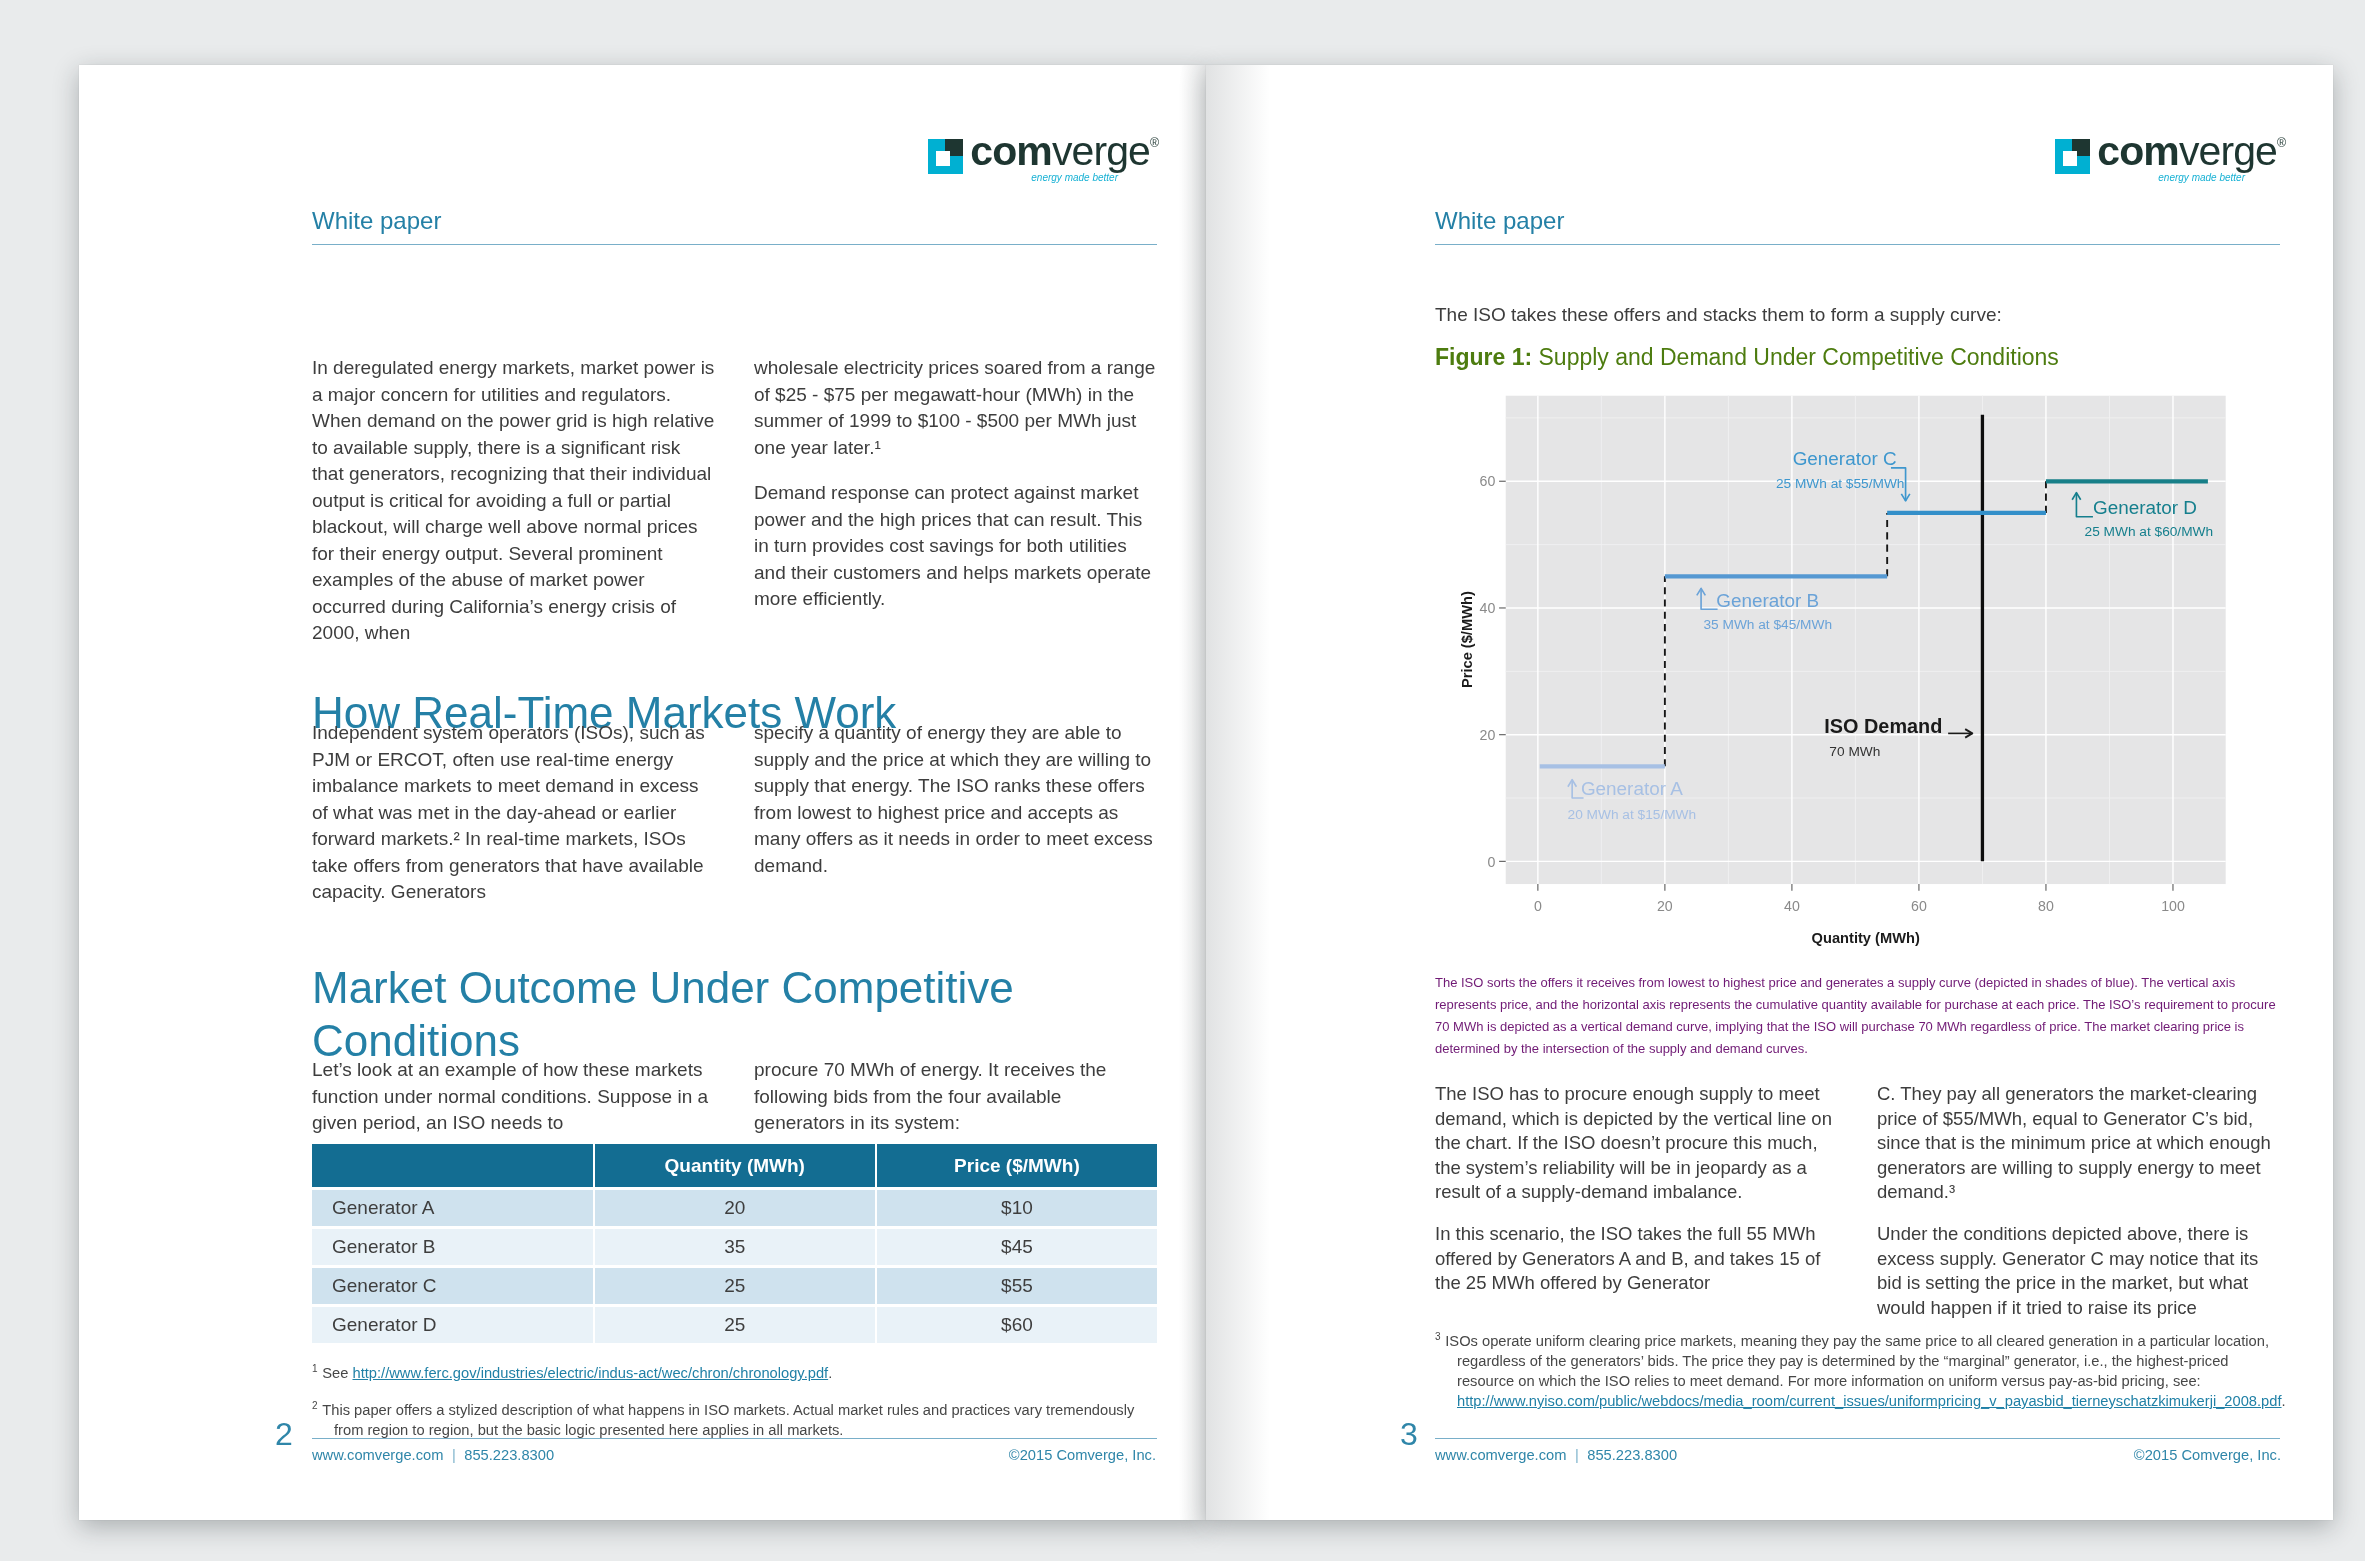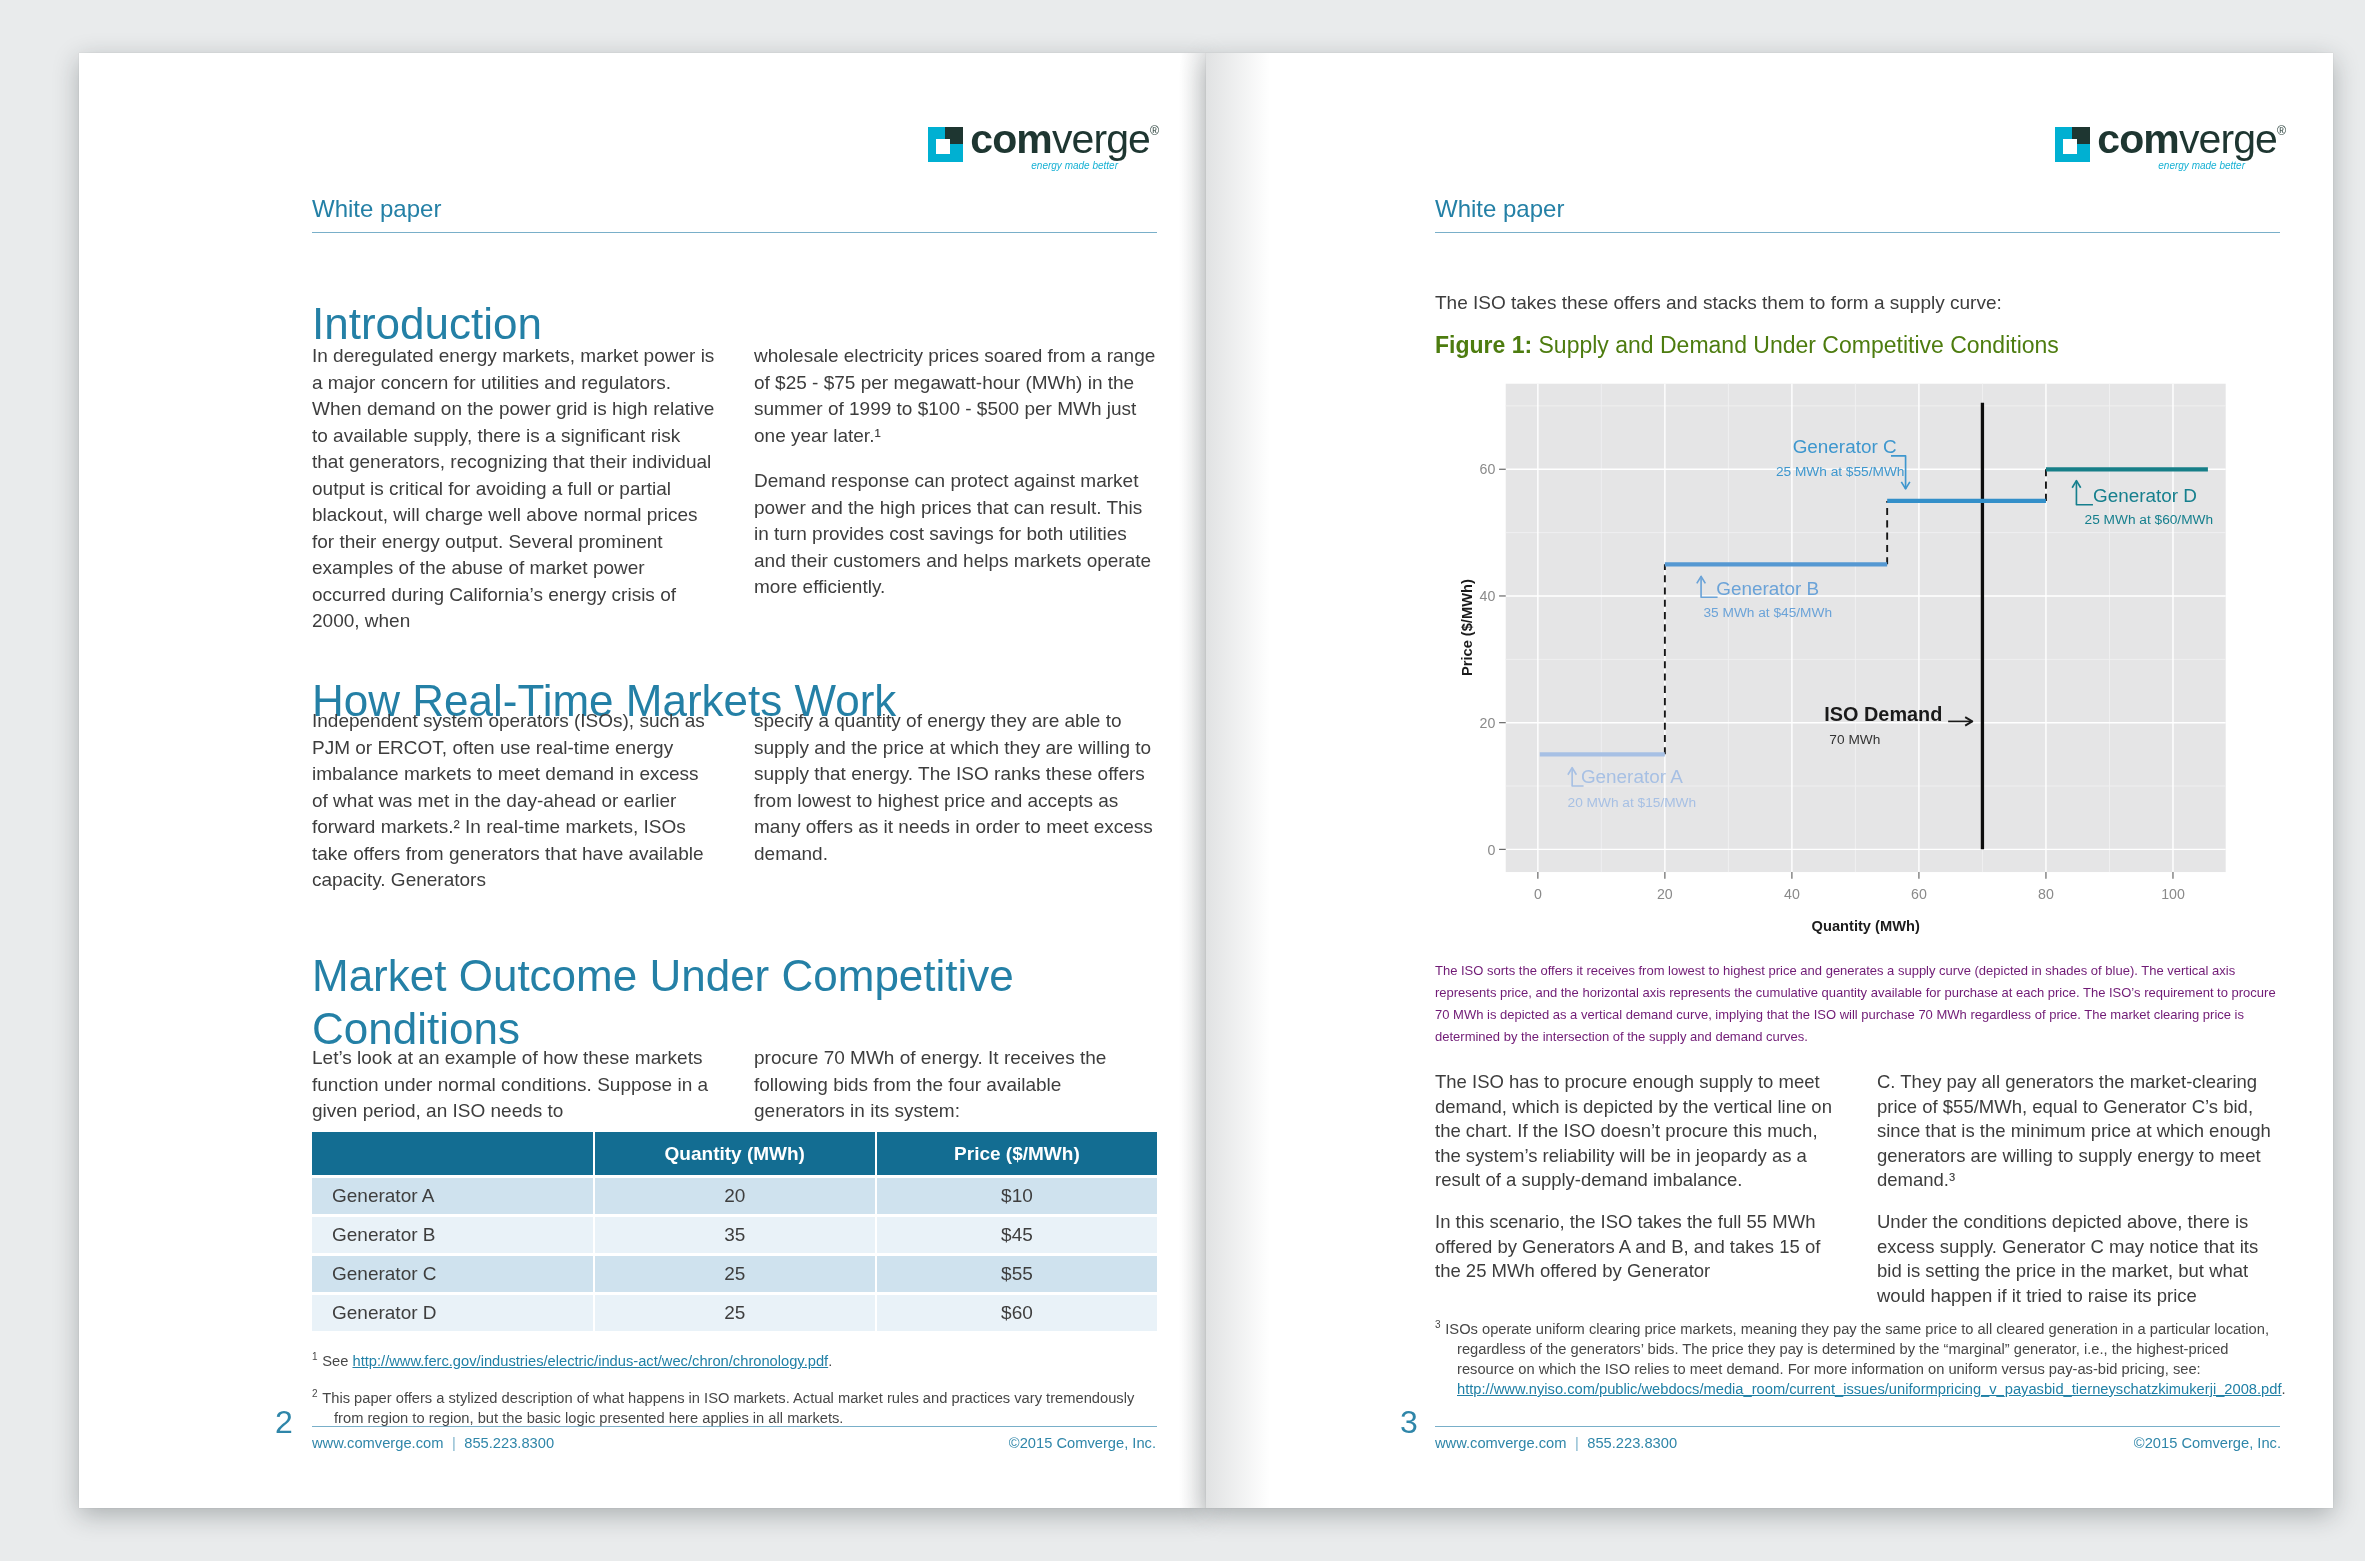--- a/index.html
+++ b/index.html
@@ -1,17 +1,17 @@
 <!DOCTYPE html>
 <html style="font-size:7.6px"><head>
 <meta charset="utf-8">
 <style>
   html,body{margin:0;padding:0;background:#e9ebec;font-family:"Liberation Sans",sans-serif;}
   #canvas{position:relative;width:2413px;height:1561px;background:#e9ebec;overflow:hidden;}
-  .page{position:absolute;top:53px;width:1127px;height:1455px;background:#ffffff;
+  .page{position:absolute;top:65px;width:1127px;height:1455px;background:#ffffff;
         box-shadow:0 6.6px 24px rgba(25,35,40,.30), 0 0 0.9px rgba(0,0,0,.18);}
   #page-left{left:79px;}
   #page-right{left:1206px;}
   #page-left::after{content:"";position:absolute;right:0;top:0;bottom:0;width:26px;
         background:linear-gradient(to left, rgba(40,50,55,.10), rgba(0,0,0,0));}
   #page-right::before{content:"";position:absolute;left:0;top:0;bottom:0;width:64px;
         background:linear-gradient(to right, rgba(40,50,55,.14), rgba(0,0,0,0));}
 
   
   .eyebrow{position:absolute;top:142px;font-size:24px;font-weight:400;color:#2480a6;}
@@ -74,21 +74,20 @@
             <div class="white"></div>
           </div>
       <div class="logo-text"><span class="bold">com</span><span class="light">verge</span><sup class="logo-reg">®</sup></div>
     </div>
     <div class="logo-tagline">energy made better</div>
   </div>
 
   <div class="eyebrow" style="left:233px">White paper</div>
   <div class="rule" style="left:233px;width:845px"></div>
 
-  <h1 class="h1" style="left:233px;top:215px">Introduction</h1>
   <div class="cols" style="left:233px;top:290px">
     <div class="col">
           <p>In deregulated energy markets, market power is a major concern for utilities and regulators. When demand on the power grid is high relative to available supply, there is a significant risk that generators, recognizing that their individual output is critical for avoiding a full or partial blackout, will charge well above normal prices for their energy output. Several prominent examples of the abuse of market power occurred during California’s energy crisis of 2000, when</p>
         </div>
     <div class="col">
           <p>wholesale electricity prices soared from a range of $25 - $75 per megawatt-hour (MWh) in the summer of 1999 to $100 - $500 per MWh just one year later.¹</p>
           <p>Demand response can protect against market power and the high prices that can result. This in turn provides cost savings for both utilities and their customers and helps markets operate more efficiently.</p>
         </div>
   </div>
 

